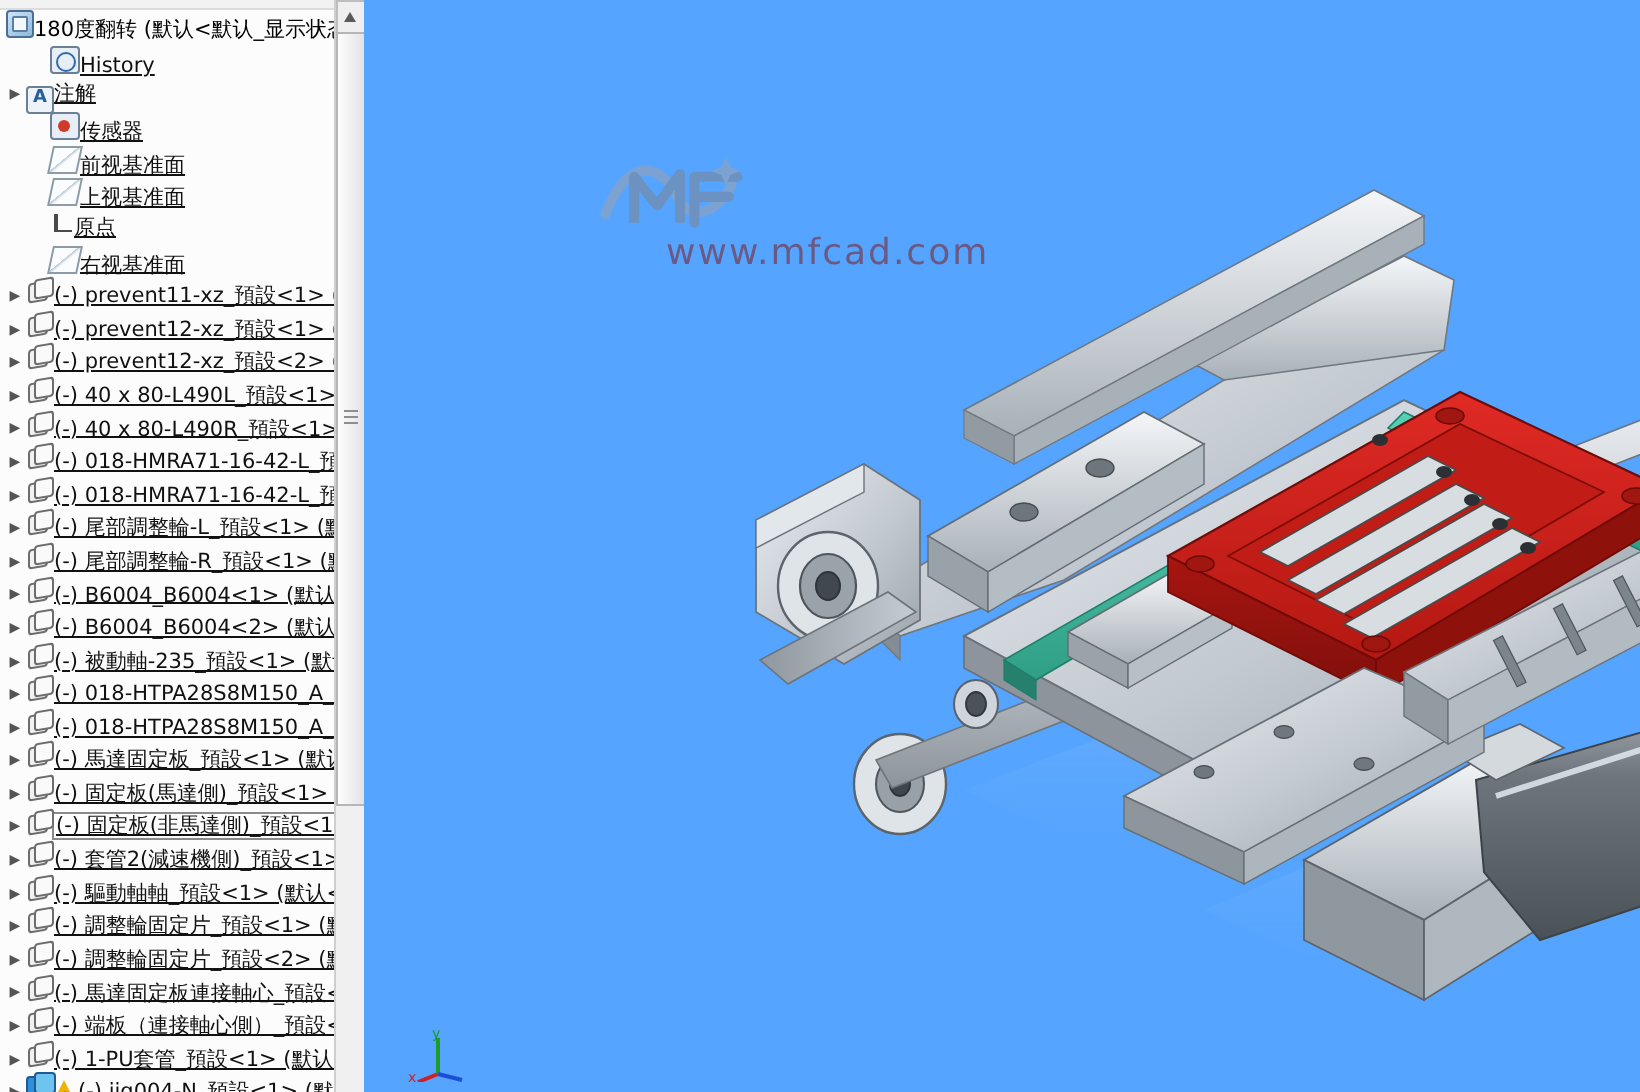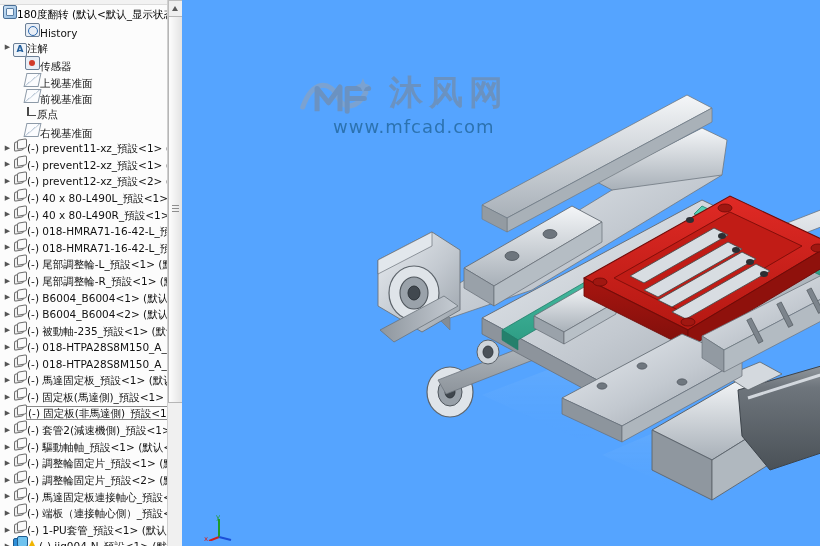--- a/index.html
+++ b/index.html
@@ -11,21 +11,21 @@
   #tree-panel{position:absolute;left:0;top:0;width:182px;height:546px;
               background:#fcfcfc;overflow:hidden;border-right:1px solid #9a9a9a;}
   #tree-top-strip{position:absolute;left:0;top:0;width:182px;height:4px;background:#f2f2f2;
                   border-bottom:1px solid #dcdcdc;}
   #tree-scroll{position:absolute;left:0;top:4px;width:168px;height:542px;overflow:hidden;}
 
   .row{position:relative;height:16.6px;line-height:16.6px;white-space:nowrap;
        font-size:10.5px;color:#111;padding-left:2px;}
   .row .arrow{display:inline-block;width:11px;text-align:center;color:#555;font-size:7px;
               vertical-align:middle;}
-  .row .lbl{vertical-align:middle;}
+  .row .lbl{vertical-align:middle;text-decoration:underline;}
   .row.sel .lbl{outline:1px solid #8a8a8a;background:#fdfdfd;padding:0 1px;}
   .indent1{padding-left:14px;}
 
   
   #title-row{height:18px;line-height:18px;font-size:10.5px;color:#000;padding-left:3px;
              white-space:nowrap;overflow:hidden;}
 
   
   .ic{display:inline-block;position:relative;width:15px;height:14px;}
   .ic-asm{background:linear-gradient(140deg,#cfe3f6,#8fb8dd);border:1px solid #4a6f96;
@@ -83,21 +83,21 @@
   #viewport{position:absolute;left:182px;top:0;width:638px;height:546px;
             background:#55a4ff;overflow:hidden;}
   #vp-inner{position:absolute;left:0;top:0;width:638px;height:546px;}
 
   
   #watermark{position:absolute;left:115px;top:68px;width:300px;height:80px;opacity:.55;
              pointer-events:none;}
   #wm-logo{position:absolute;left:0;top:6px;width:86px;height:46px;}
   #wm-cn{position:absolute;left:92px;top:2px;font-size:34px;font-weight:bold;color:#7c8590;
          letter-spacing:6px;font-family:"DejaVu Sans",sans-serif;}
-  #wm-url{position:absolute;left:36px;top:48px;font-size:18px;color:#0c4a6e;letter-spacing:1px;}
+  #wm-url{position:absolute;left:36px;top:48px;font-size:18px;color:#7f1d1d;letter-spacing:1px;}
 
   .axis{position:absolute;left:21px;bottom:5px;width:40px;height:30px;}
 
   svg{display:block;}
 </style>
 </head>
 <body>
 
 <div id="app">
 
@@ -113,24 +113,24 @@
       <div class="row indent1">
         <span class="arrow"></span><span class="ic ic-hist"></span><span class="lbl">History</span>
       </div>
       <div class="row">
         <span class="arrow">▶</span><span class="ic ic-anno">A</span><span class="lbl">注解</span>
       </div>
       <div class="row indent1">
         <span class="arrow"></span><span class="ic ic-sens"></span><span class="lbl">传感器</span>
       </div>
       <div class="row indent1">
+        <span class="arrow"></span><span class="ic ic-plane"></span><span class="lbl">前视基准面</span>
+      </div>
+      <div class="row indent1">
         <span class="arrow"></span><span class="ic ic-plane"></span><span class="lbl">上视基准面</span>
-      </div>
-      <div class="row indent1">
-        <span class="arrow"></span><span class="ic ic-plane"></span><span class="lbl">前视基准面</span>
       </div>
       <div class="row indent1">
         <span class="arrow"></span><span class="ic ic-origin"></span><span class="lbl">原点</span>
       </div>
       <div class="row indent1">
         <span class="arrow"></span><span class="ic ic-plane"></span><span class="lbl">右视基准面</span>
       </div>
 
       <div id="component-rows">
           <div class="row"><span class="arrow">▶</span><span class="ic ic-part"></span><span class="lbl">(-) prevent11-xz_預設&lt;1&gt; (默认&lt;</span></div>
@@ -379,21 +379,20 @@
         </g>
       </svg>
 
       <div id="watermark">
         <svg id="wm-logo" viewBox="0 0 120 64">
           <path d="M8 46 C 22 8, 46 8, 58 34 C 66 50, 84 48, 96 26" fill="none" stroke="#9aa2ac" stroke-width="7" stroke-linecap="round"></path>
           <path d="M28 52 L28 20 L44 40 L60 18 L60 52" fill="none" stroke="#7d858f" stroke-width="7" stroke-linejoin="round"></path>
           <path d="M70 20 L100 20 M70 34 L94 34 M70 20 L70 52" fill="none" stroke="#7d858f" stroke-width="7" stroke-linecap="round"></path>
           <path d="M92 6 l3 7 7 3 -7 3 -3 7 -3 -7 -7 -3 7 -3z" fill="#9aa2ac"></path>
         </svg>
-        <div id="wm-cn">沐风网</div>
         <div id="wm-url">www.mfcad.com</div>
       </div>
 
       <svg class="axis" viewBox="0 0 40 30">
         <line x1="16" y1="26" x2="6" y2="30" stroke="#d02020" stroke-width="2"></line>
         <line x1="16" y1="26" x2="16" y2="8" stroke="#1f9b28" stroke-width="2"></line>
         <line x1="16" y1="26" x2="28" y2="29" stroke="#1b4fd8" stroke-width="2"></line>
         <text x="1" y="30" font-size="7" fill="#d02020">x</text>
         <text x="13" y="8" font-size="7" fill="#1f9b28">y</text>
       </svg>

